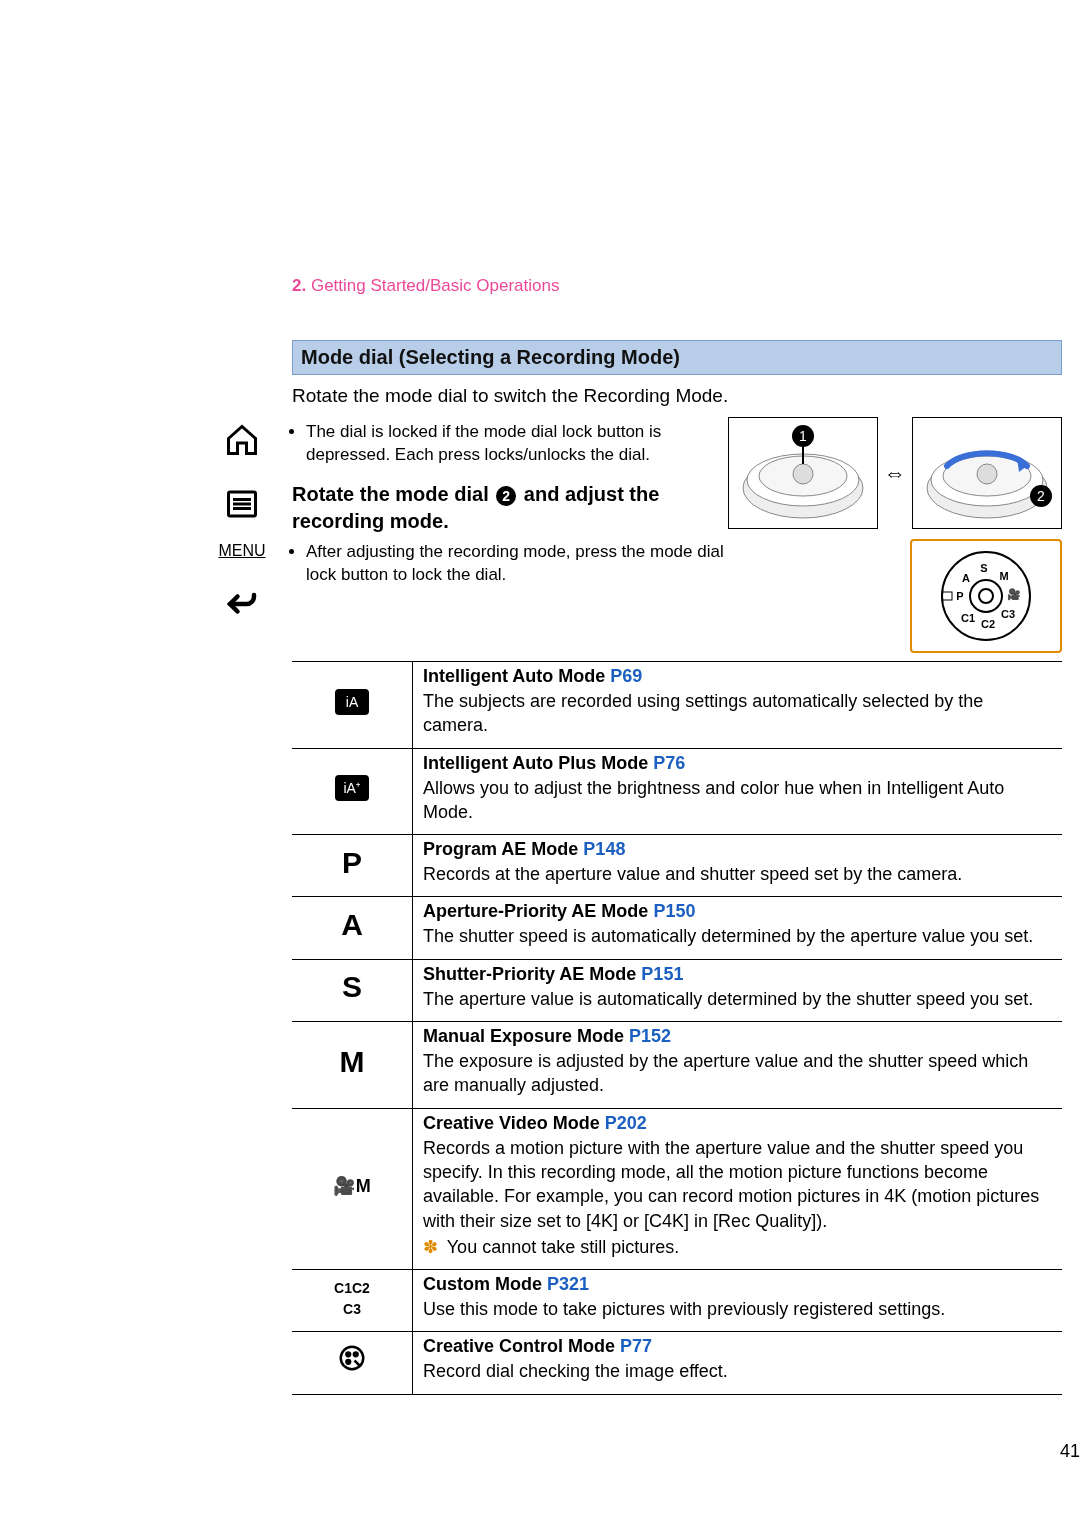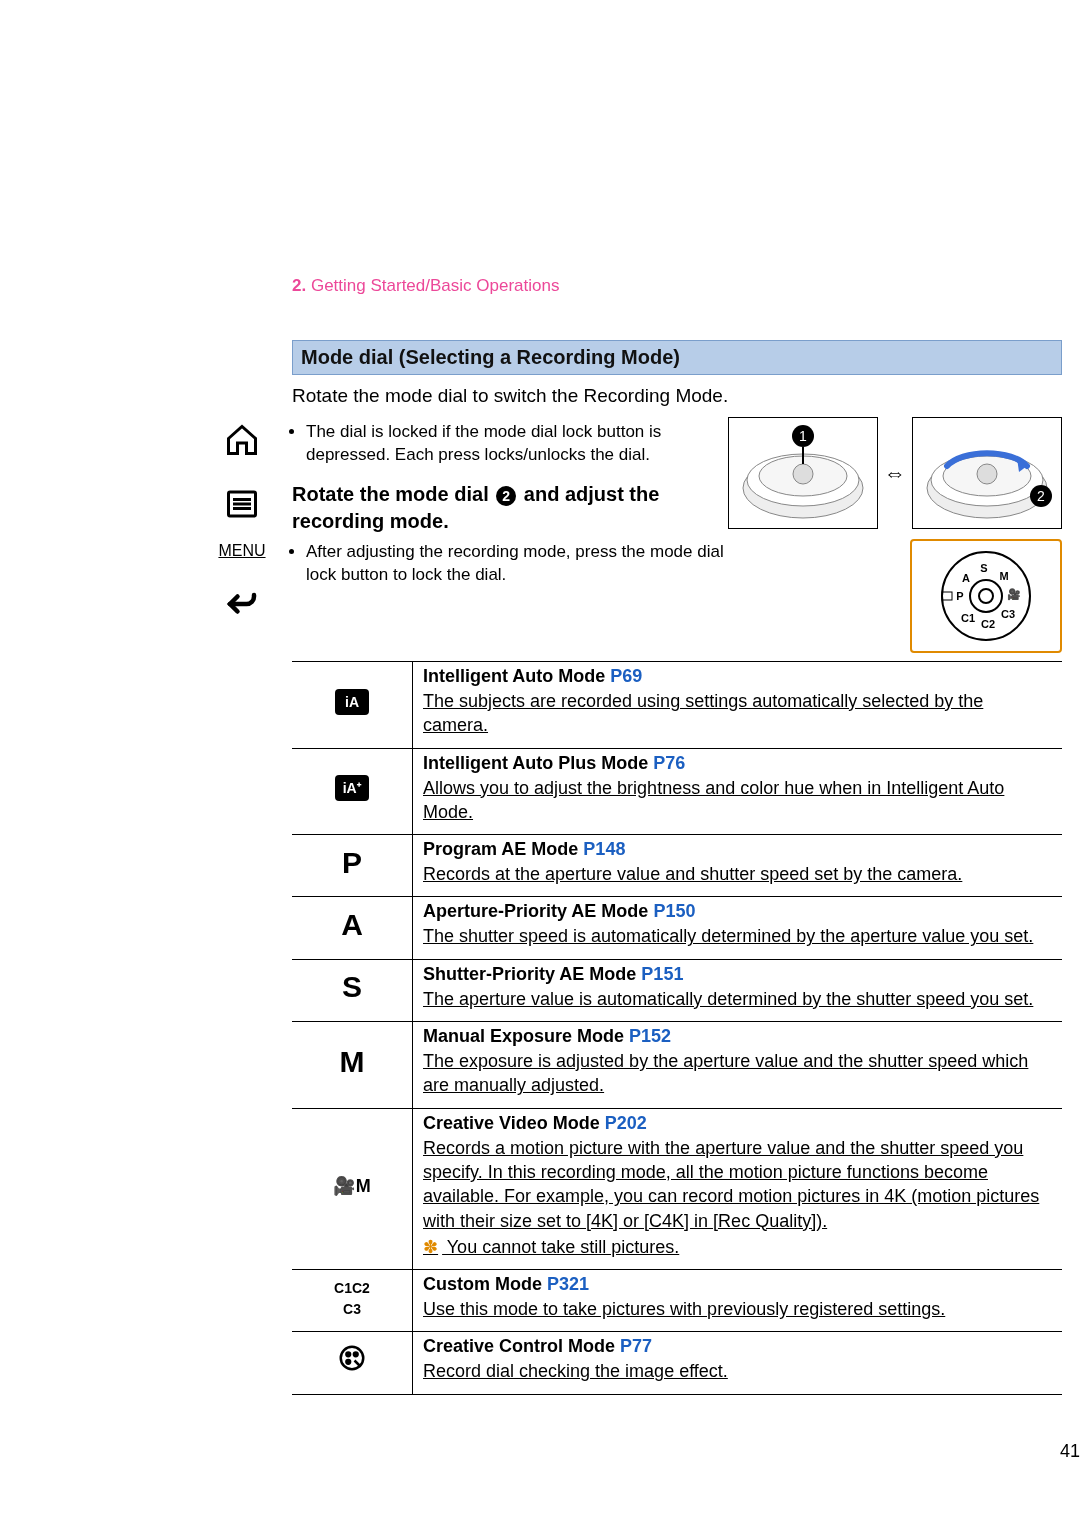--- a/index.html
+++ b/index.html
@@ -151,25 +151,25 @@
     vertical-align: middle;
   }
   td.icon-cell {
     width: 100px;
     text-align: center;
     border-right: 1px solid #000;
     font-weight: bold;
   }
   .mode-title { font-weight: bold; }
   .page-ref { color: #1b5fc1; font-weight: bold; }
-  .mode-desc { display: block; margin-top: 2px; line-height: 1.35; text-decoration: underline; }
+  .mode-desc { display: block; margin-top: 2px; line-height: 1.35; }
   .ds-note { color: #e08a00; font-size: 18px; margin-right: 4px; }
   .icon-ia {
     display: inline-block; width: 34px; height: 26px; border-radius: 4px;
-    background: #000; color: #fff; font-size: 14px; line-height: 26px; font-weight: bold;
+    background: #000; color: #fff; font-size: 14px; line-height: 26px; font-weight: normal;
   }
   .icon-letter { font-size: 30px; font-weight: bold; font-family: Arial, sans-serif; }
   .icon-small { font-size: 18px; font-weight: bold; }
   .icon-c123 { font-size: 14px; line-height: 1.1; font-weight: bold; }
 
   .page-num {
     position: absolute;
     bottom: 64px;
     left: 0;
     width: 100%;

